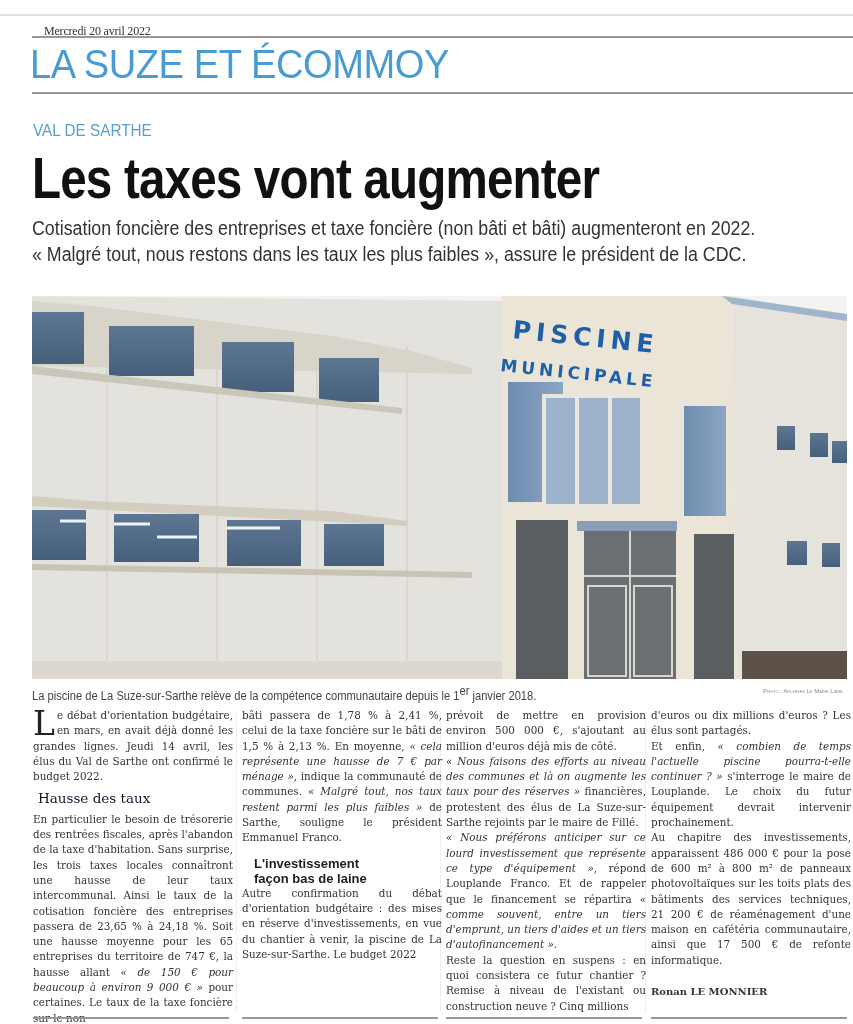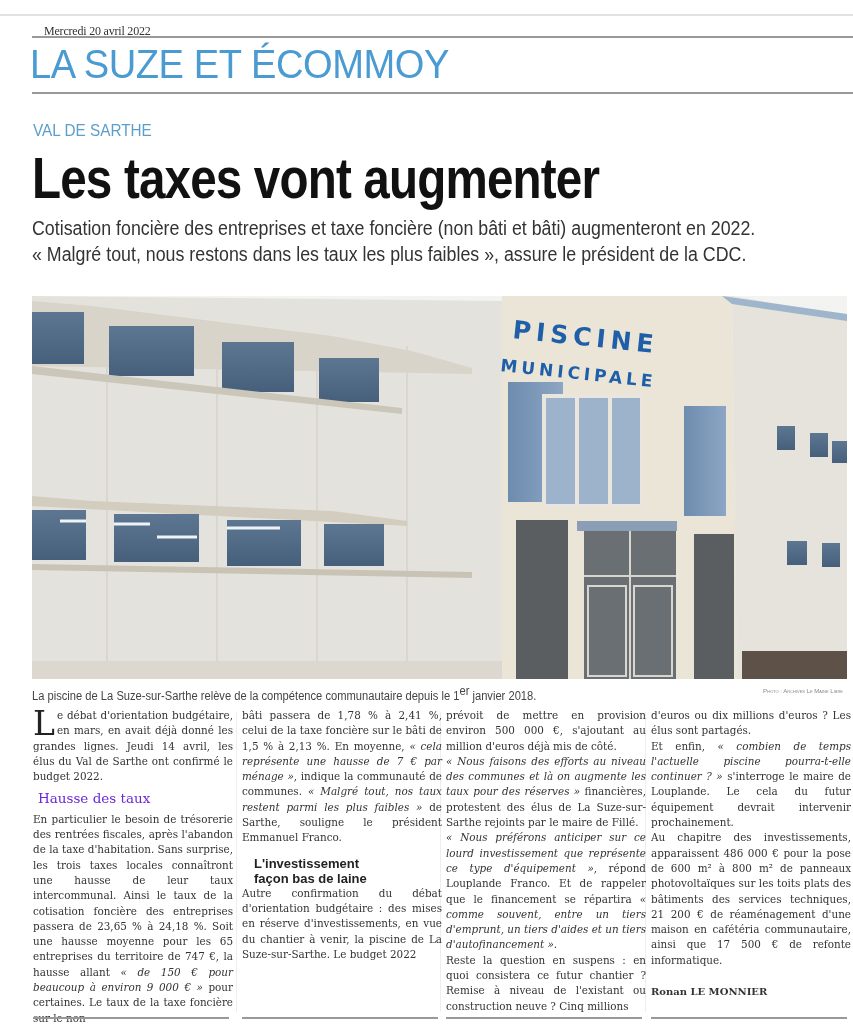--- a/index.html
+++ b/index.html
@@ -15,21 +15,21 @@
   .standfirst div { white-space:nowrap; }
   .photo { position:absolute; left:32px; top:296px; width:815px; height:383px; overflow:hidden; background:#e8e6e1; }
   .caption { position:absolute; left:32px; top:684px; font-family:"Liberation Sans", sans-serif; font-size:12px; color:#444; transform:scaleX(0.93); transform-origin:left; white-space:nowrap; }
   .caption sup { font-size:12px; }
   .credit { position:absolute; right:10px; top:688px; font-family:"Liberation Sans", sans-serif; font-size:6px; color:#888; font-variant:small-caps; }
   .col { position:absolute; top:708px; width:200px; font-family:"DejaVu Serif", serif; font-size:10.4px; line-height:15.3px; color:#333; text-align:justify; }
   .col p { margin:0; }
   .col i { font-style:italic; }
   .c1 { left:33px; } .c2 { left:242px; } .c3 { left:446px; } .c4 { left:651px; }
   .dropcap { float:left; font-size:33px; line-height:28px; margin:2px 2px 0 0; font-family:"DejaVu Serif", serif; color:#222; }
-  .subhead { font-family:"DejaVu Serif", serif; font-size:13.5px; color:#6d28d9; margin:7px 0 5px 5px; }
+  .subhead { font-family:"DejaVu Serif", serif; font-size:13.5px; color:#0f172a; margin:7px 0 5px 5px; }
   .subhead2 { font-family:"Liberation Sans", sans-serif; font-weight:bold; font-size:13px; line-height:15px; color:#222; margin:10px 0 0 12px; }
   .byline { text-align:left; font-weight:bold; margin-top:16px; font-size:10px; }
   .rule-foot { position:absolute; top:1017px; height:2px; background:#999; }
   .vsep { position:absolute; top:712px; width:1px; height:300px; background:#eee; }
 </style>
 </head>
 <body>
 
 <div class="topstrip"></div>
 <div class="date">Mercredi 20 avril 2022</div>
@@ -155,21 +155,21 @@
 
 <div class="col c3">
   <p>prévoit de mettre en provision environ 500 000 €, s'ajoutant au million d'euros déjà mis de côté.</p>
   <p><i>« Nous faisons des efforts au niveau des communes et là on augmente les taux pour des réserves »</i><span> financières, protestent des élus de La Suze-sur-Sarthe rejoints par le maire de Fillé.</span></p>
   <p><i>« Nous préférons anticiper sur ce lourd investissement que représente ce type d'équipement »</i><span>, répond Louplande Franco. Et de rappeler que le financement se répartira </span><i>« comme souvent, entre un tiers d'emprunt, un tiers d'aides et un tiers d'autofinancement »</i><span>.</span></p>
   <p>Reste la question en suspens : en quoi consistera ce futur chantier ? Remise à niveau de l'existant ou construction neuve ? Cinq millions</p>
 </div>
 
 <div class="col c4">
   <p>d'euros ou dix millions d'euros ? Les élus sont partagés.</p>
-  <p><span>Et enfin, </span><i>« combien de temps l'actuelle piscine pourra-t-elle continuer ? »</i><span> s'interroge le maire de Louplande. Le cela du futur équipement devrait intervenir prochainement.</span></p>
+  <p><span>Et enfin, </span><i>« combien de temps l'actuelle piscine pourra-t-elle continuer ? »</i><span> s'interroge le maire de Louplande. Le choix du futur équipement devrait intervenir prochainement.</span></p>
   <p>Au chapitre des investissements, apparaissent 486 000 € pour la pose de 600 m² à 800 m² de panneaux photovoltaïques sur les toits plats des bâtiments des services techniques, 21 200 € de réaménagement d'une maison en cafétéria communautaire, ainsi que 17 500 € de refonte informatique.</p>
   <div class="byline">Ronan LE MONNIER</div>
 </div>
 
 <div class="rule-foot" style="left:33px;width:196px"></div>
 <div class="rule-foot" style="left:242px;width:196px"></div>
 <div class="rule-foot" style="left:446px;width:196px"></div>
 <div class="rule-foot" style="left:651px;width:196px"></div>
 
 </body></html>

